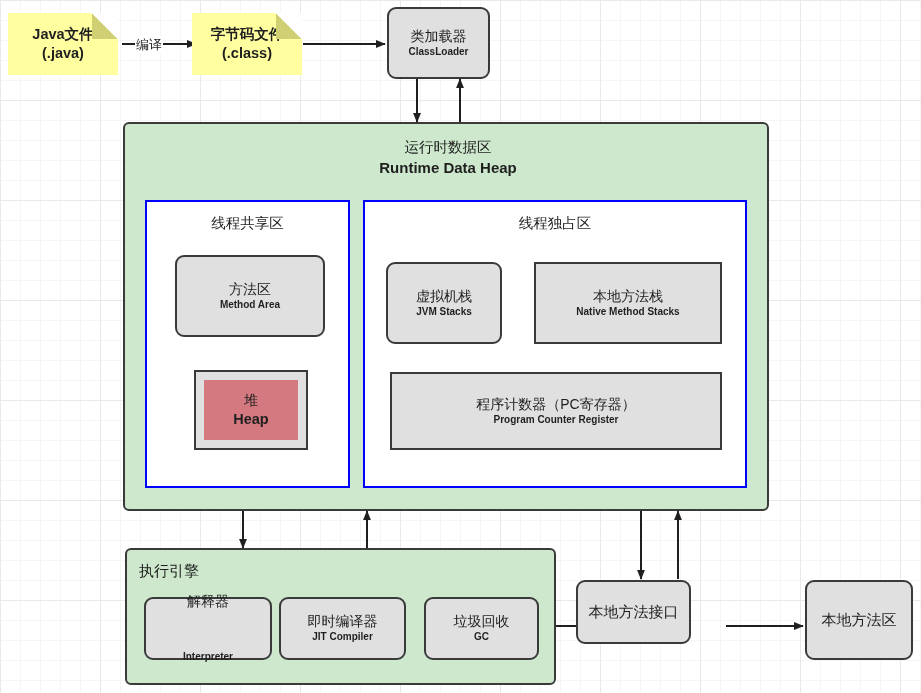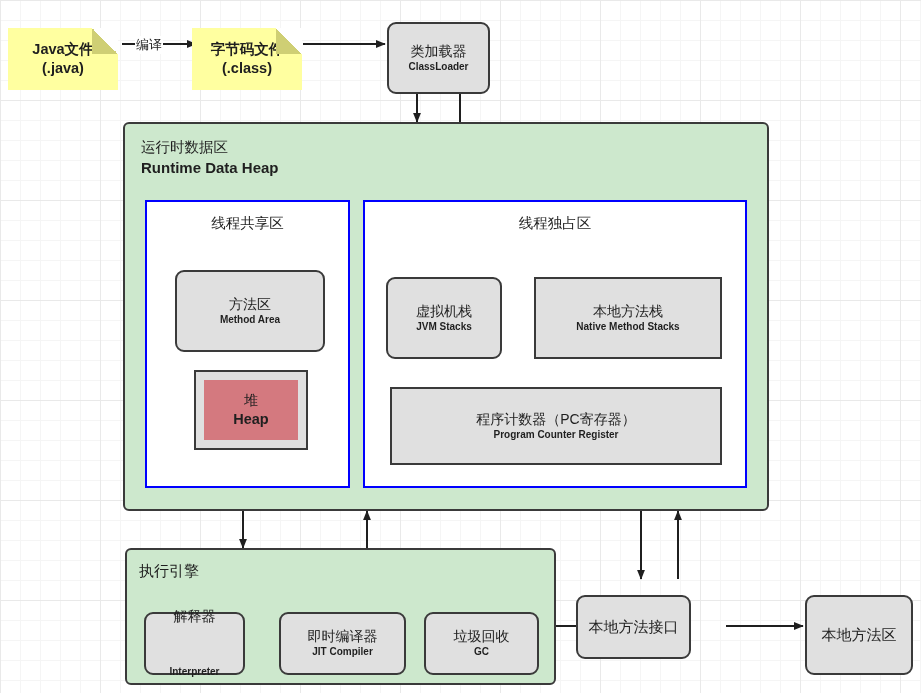--- a/index.html
+++ b/index.html
@@ -28,21 +28,20 @@
 
   .node {
     position: absolute;
     display: flex;
     flex-direction: column;
     align-items: center;
     justify-content: center;
     text-align: center;
     line-height: 1.28;
     color: #1f1f1f;
-    margin-top: 15px;
   }
 
   
   .note {
     background-color: #ffffa0;
     border: none;
   }
   .note .fold {
     position: absolute;
     top: 0;
@@ -66,22 +65,23 @@
 
   
   .green {
     background-color: #cde8cd;
     border: 2px solid #3a3a3a;
     border-radius: 6px;
   }
 
   .rda-title {
     position: absolute;
-    left: 16px; right: 0;
+    left: 4px; right: 0;
     top: 14px;
+    text-align: center;
     line-height: 1.35;
   }
   .rda-title .t-cn { font-size: 14.5px; color: #1f1f1f; }
   .rda-title .t-en { font-size: 15px; font-weight: bold; color: #1f1f1f; }
 
   .ee-title {
     position: absolute;
     left: 12px;
     top: 12px;
     font-size: 15px;
@@ -232,21 +232,21 @@
       <div class="node grey" style="left:25px; top:170px; width:332px; height:78px;">
         <div class="txt-cn">程序计数器（PC寄存器）</div>
         <div class="txt-en">Program Counter Register</div>
       </div>
     </div>
   </div>
 
   <div class="green" style="position:absolute; left:125px; top:548px; width:431px; height:137px;">
     <div class="ee-title">执行引擎</div>
 
-    <div class="node grey rounded" style="left:17px; top:47px; width:101px; height:63px;gap:40px;">
+    <div class="node grey rounded" style="left:17px; top:47px; width:128px; height:63px;gap:40px;">
       <div class="txt-cn">解释器</div>
       <div class="txt-en">Interpreter</div>
     </div>
 
     <div class="node grey rounded" style="left:152px; top:47px; width:127px; height:63px;">
       <div class="txt-cn">即时编译器</div>
       <div class="txt-en">JIT Compiler</div>
     </div>
 
     <div class="node grey rounded" style="left:297px; top:47px; width:115px; height:63px;">

